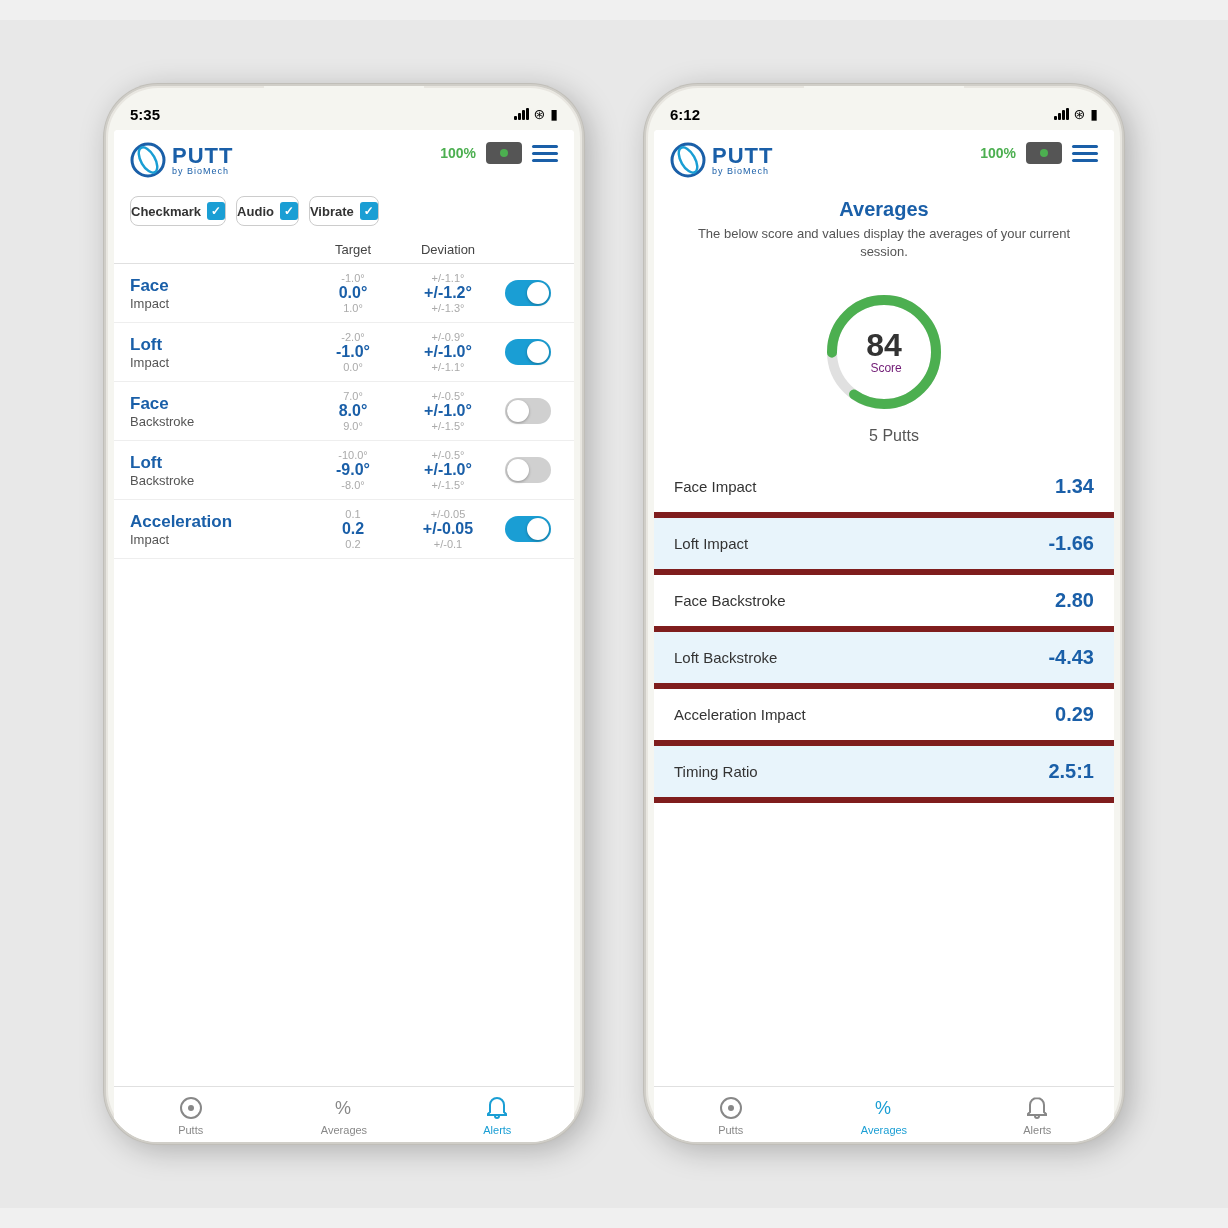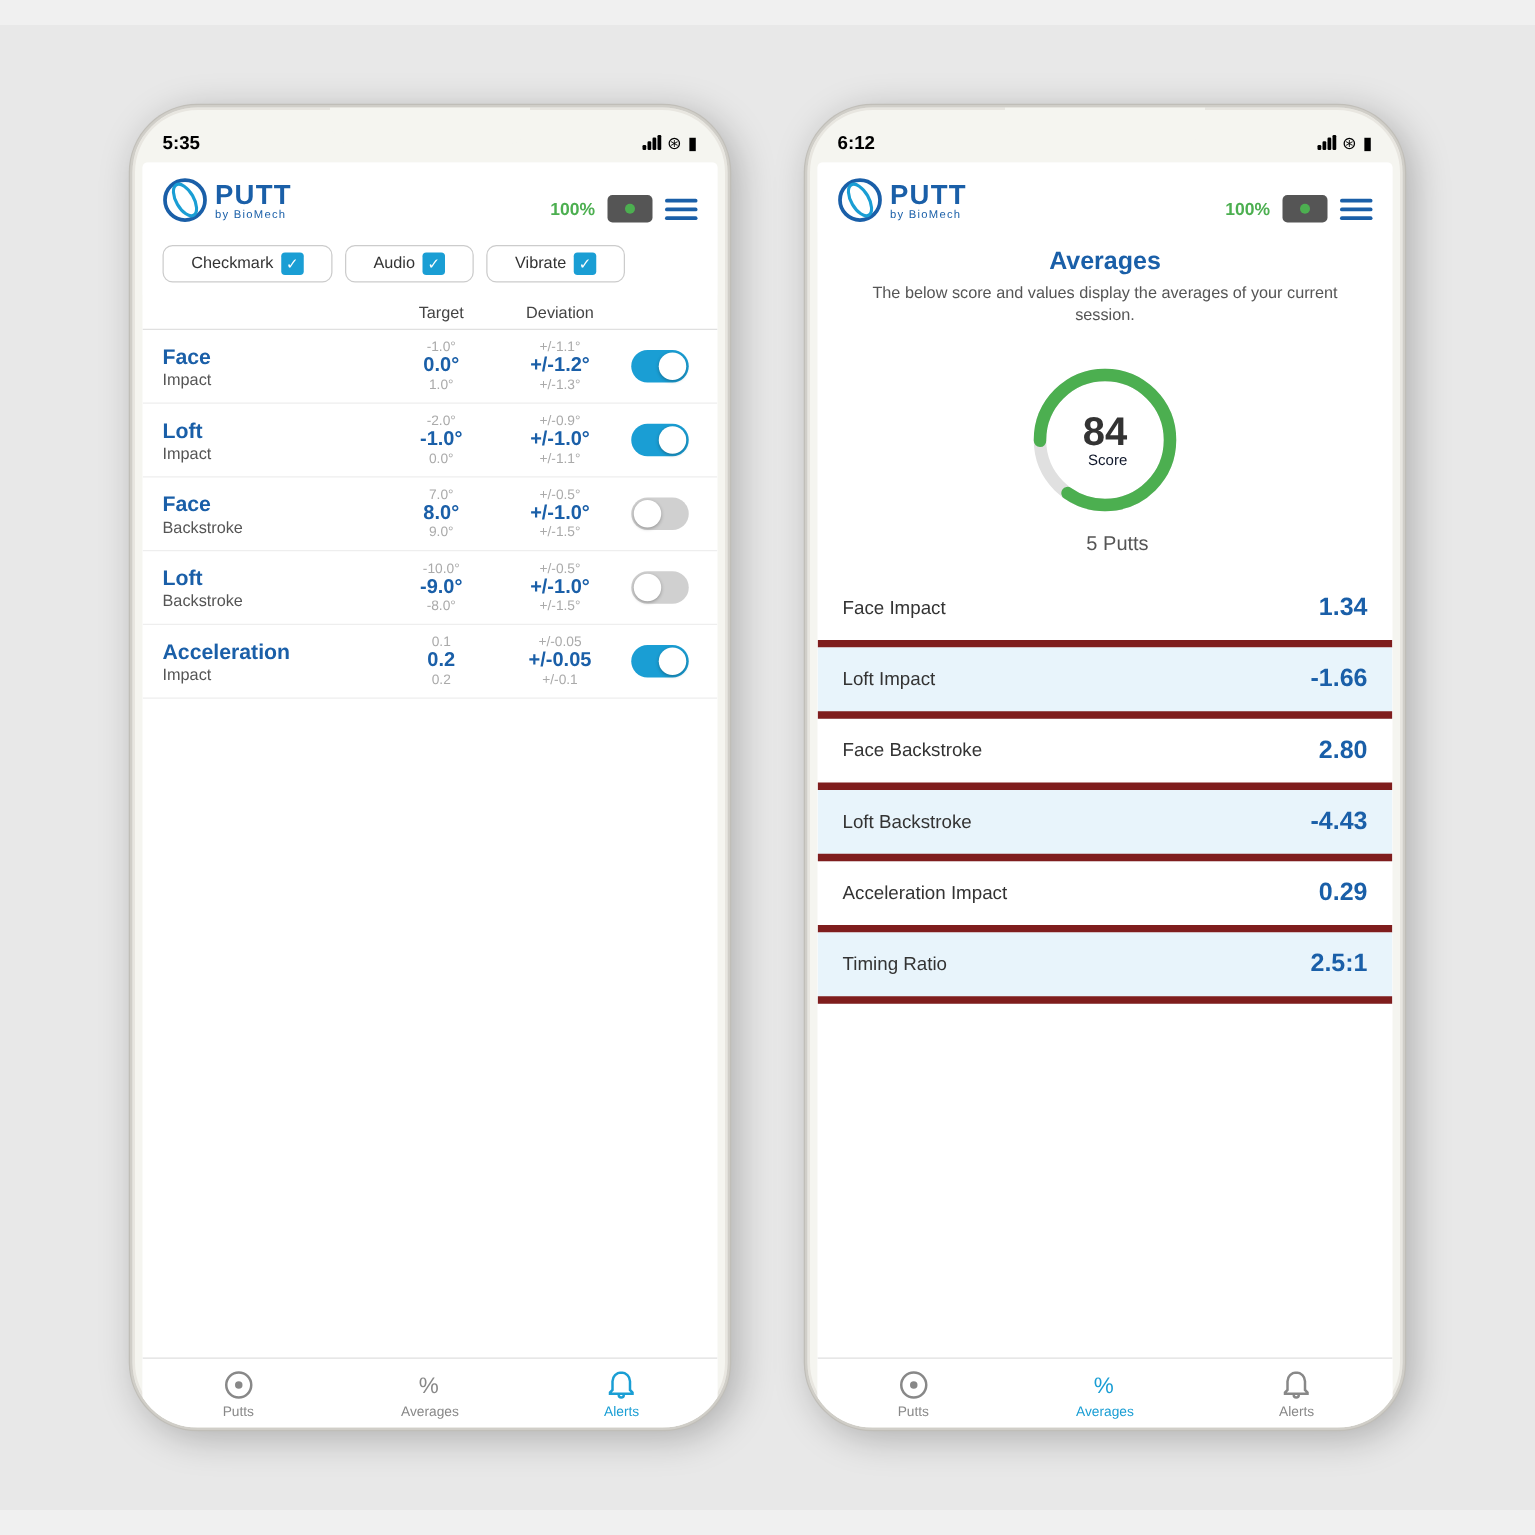--- a/index.html
+++ b/index.html
@@ -89,21 +89,21 @@
       margin: 0 8px;
       border-radius: 4px;
       overflow: hidden;
       display: flex;
       flex-direction: column;
     }
 
     
     .app-header {
       display: flex;
-      align-items: flex-end;
+      align-items: flex-start;
       justify-content: space-between;
       padding: 12px 16px 8px;
       background: #fff;
     }
     .logo-area {
       display: flex;
       align-items: center;
       gap: 6px;
     }
     .logo-icon {
@@ -203,27 +203,27 @@
       padding: 0;
     }
     .checkboxes-row {
       display: flex;
       gap: 10px;
       padding: 10px 16px;
       background: #fff;
     }
     .checkbox-item {
       display: flex;
-      align-items: flex-start;
+      align-items: center;
       gap: 6px;
       border: 1.5px solid #ccc;
       border-radius: 8px;
-      padding: 5px 22px;
+      padding: 5px 0;
       font-size: 13px;
-      font-weight: 400;
+      font-weight: 700;
       color: #333;
     }
     .checkbox-check {
       width: 18px;
       height: 18px;
       background: #1a9ed4;
       border-radius: 3px;
       display: flex;
       align-items: center;
       justify-content: center;
@@ -371,21 +371,21 @@
       text-align: right;
     }
     .gauge-score {
       font-size: 32px;
       font-weight: 800;
       color: #333;
       line-height: 1;
     }
     .gauge-label {
       font-size: 12px;
-      color: #0f172a;
+      color: #701a75;
     }
     .putts-count {
       font-size: 16px;
       color: #555;
       margin-top: 10px;
       font-weight: 500;
       margin-left: 20px;
     }
     .avg-row {
       display: flex;

